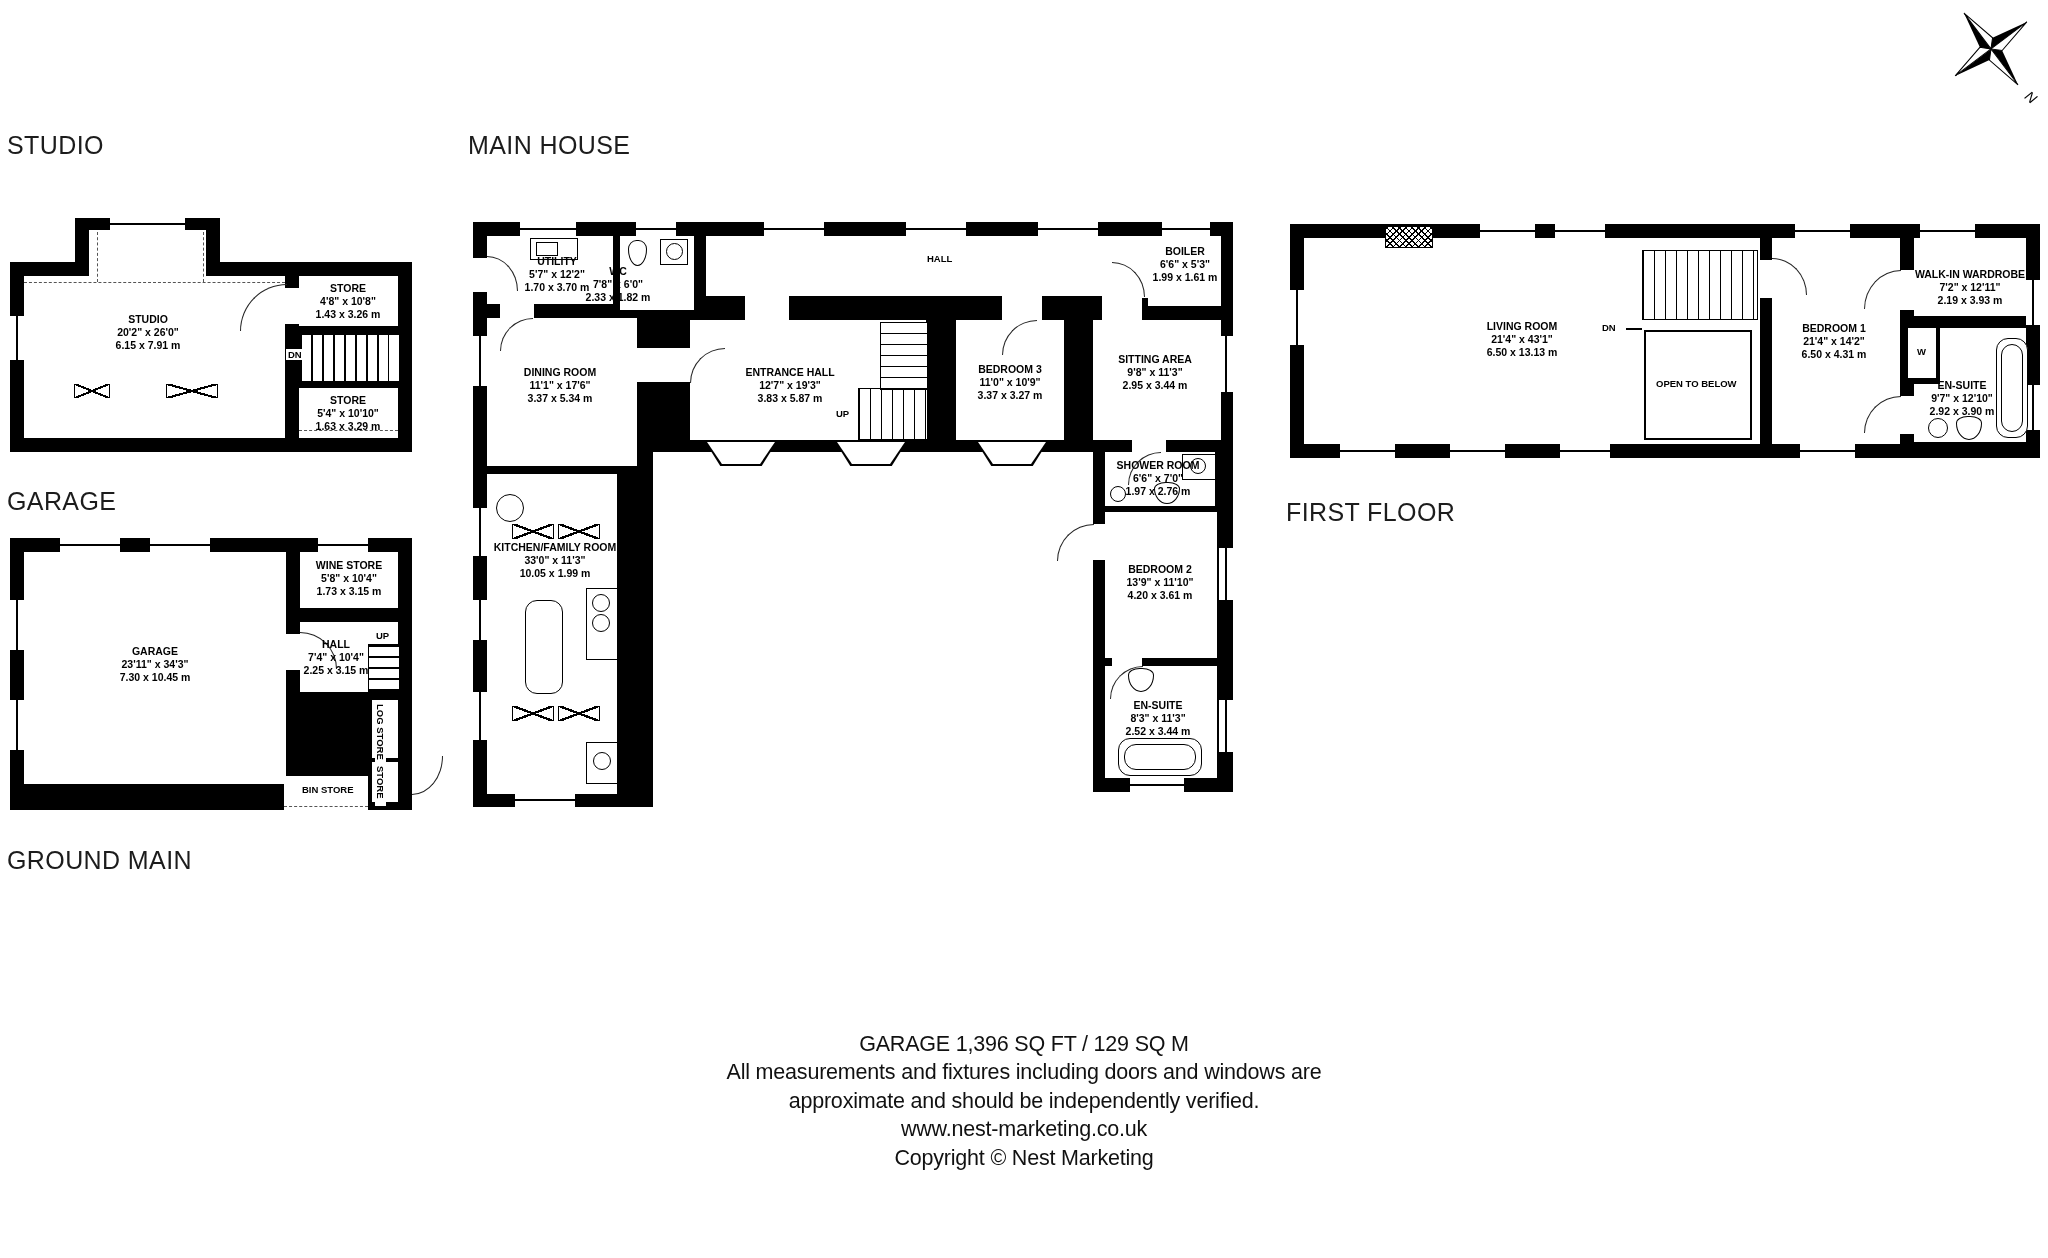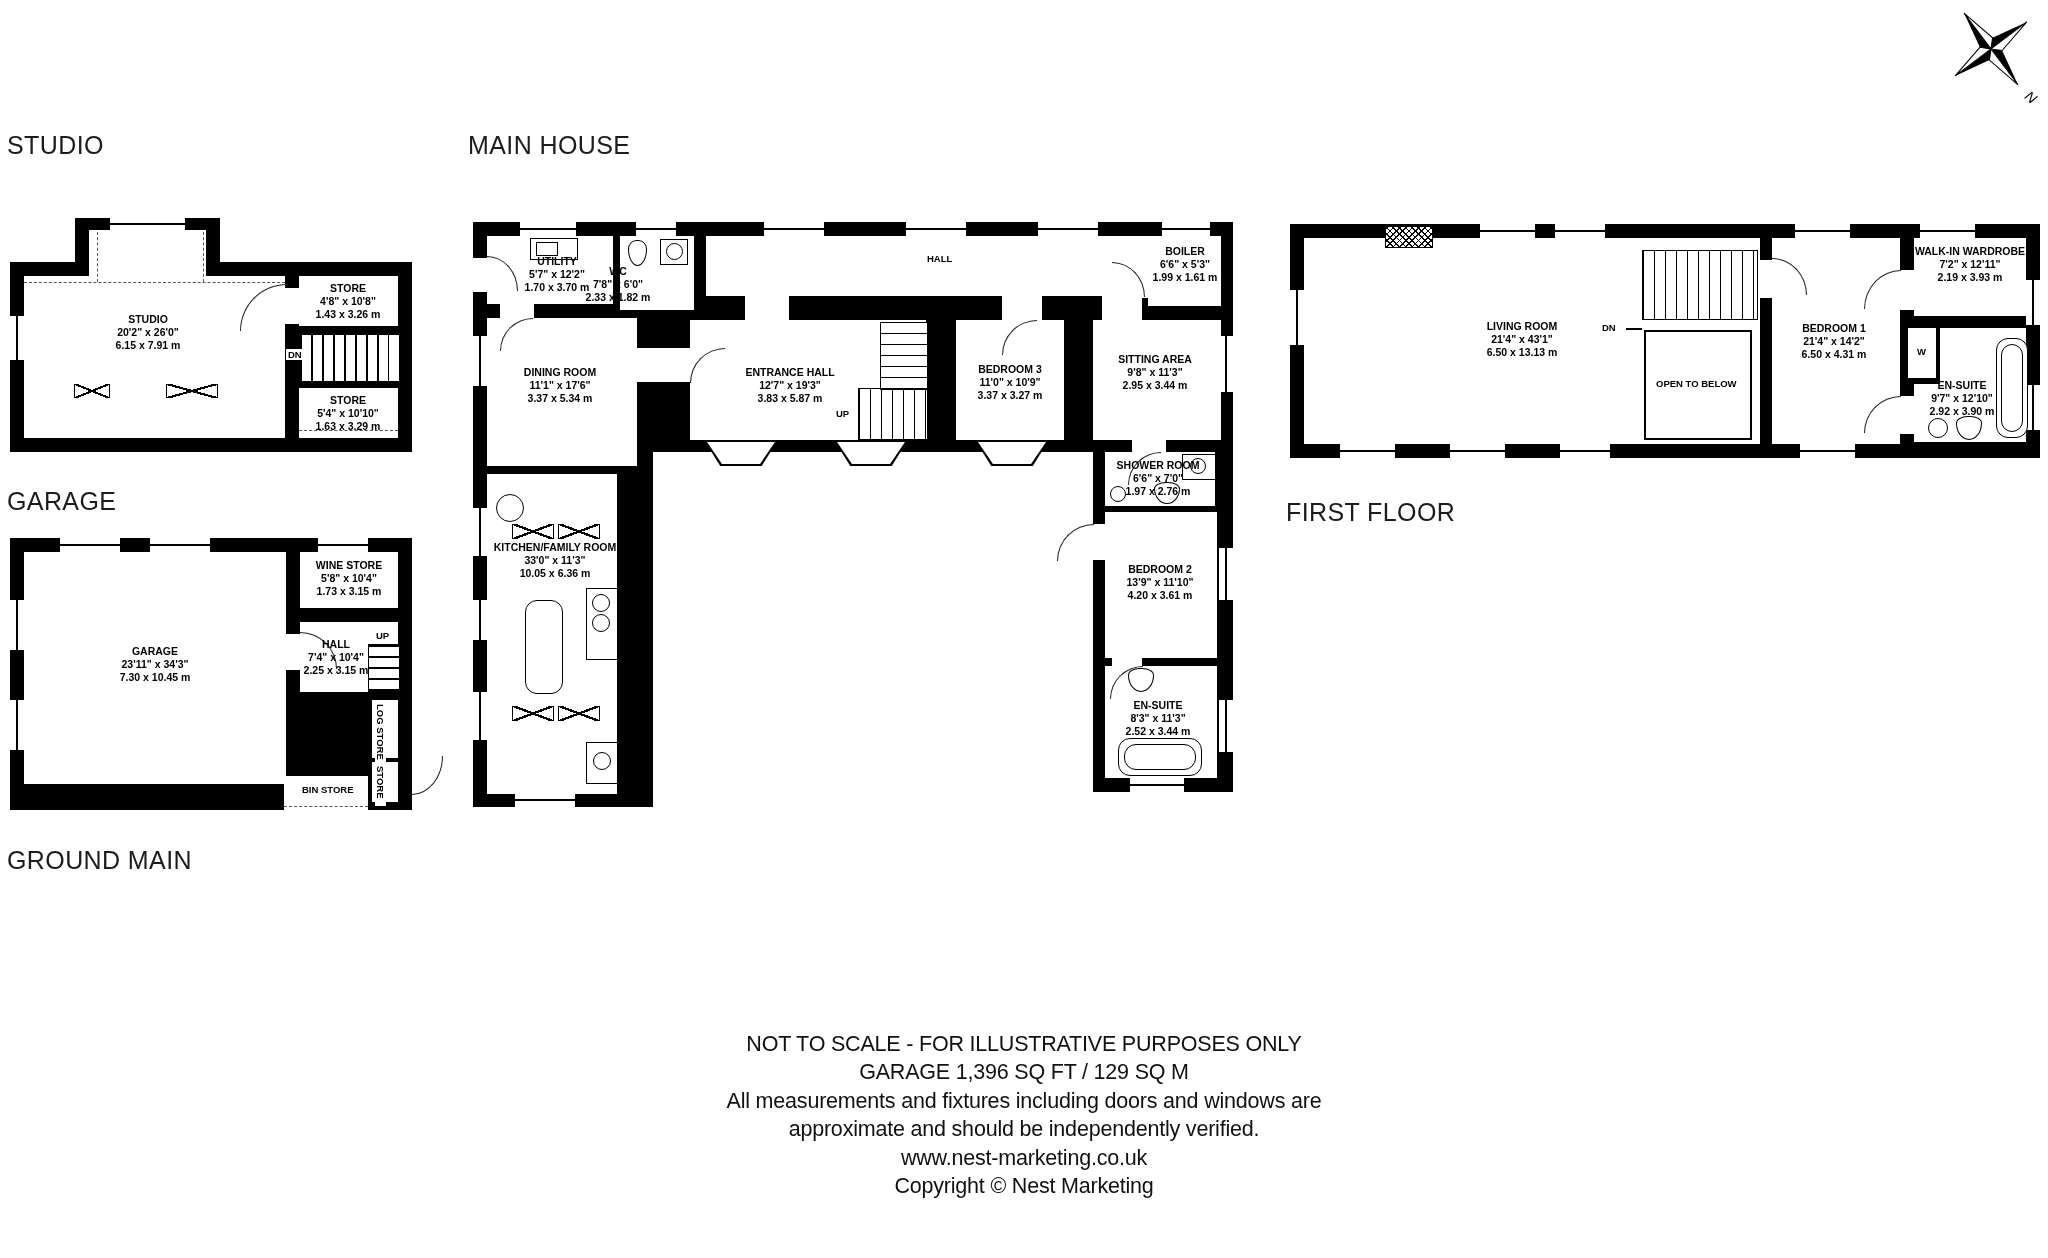--- a/index.html
+++ b/index.html
@@ -263,21 +263,21 @@
     <div>2.95 x 3.44 m</div>
   </div>
   <div class="lbl" style="left:1158px;top:478px">
     <div>SHOWER ROOM</div>
     <div>6'6" x 7'0"</div>
     <div>1.97 x 2.76 m</div>
   </div>
   <div class="lbl" style="left:555px;top:560px">
     <div>KITCHEN/FAMILY ROOM</div>
     <div>33'0" x 11'3"</div>
-    <div>10.05 x 6.36 m</div>
+    <div>10.05 x 1.99 m</div>
   </div>
   <div class="lbl" style="left:1160px;top:582px">
     <div>BEDROOM 2</div>
     <div>13'9" x 11'10"</div>
     <div>4.20 x 3.61 m</div>
   </div>
   <div class="lbl" style="left:1158px;top:718px">
     <div>EN-SUITE</div>
     <div>8'3" x 11'3"</div>
     <div>2.52 x 3.44 m</div>
@@ -327,33 +327,32 @@
   <div class="lbl" style="left:1522px;top:339px">
     <div>LIVING ROOM</div>
     <div>21'4" x 43'1"</div>
     <div>6.50 x 13.13 m</div>
   </div>
   <div class="lbl" style="left:1834px;top:341px">
     <div>BEDROOM 1</div>
     <div>21'4" x 14'2"</div>
     <div>6.50 x 4.31 m</div>
   </div>
-  <div class="lbl" style="left:1970px;top:264px">
+  <div class="lbl" style="left:1970px;top:287px">
     <div>WALK-IN WARDROBE</div>
     <div>7'2" x 12'11"</div>
     <div>2.19 x 3.93 m</div>
   </div>
   <div class="lbl" style="left:1962px;top:398px">
     <div>EN-SUITE</div>
     <div>9'7" x 12'10"</div>
     <div>2.92 x 3.90 m</div>
   </div>
 
   <div class="footer">
-    <div>NOT TO SCALE - FOR ILLUSTRATIVE PURPOSES ONLY</div>
     <div>GARAGE 1,396 SQ FT / 129 SQ M</div>
     <div>All measurements and fixtures including doors and windows are</div>
     <div>approximate and should be independently verified.</div>
     <div>www.nest-marketing.co.uk</div>
     <div>Copyright © Nest Marketing</div>
   </div>
 
 </div>
 
 </body></html>

